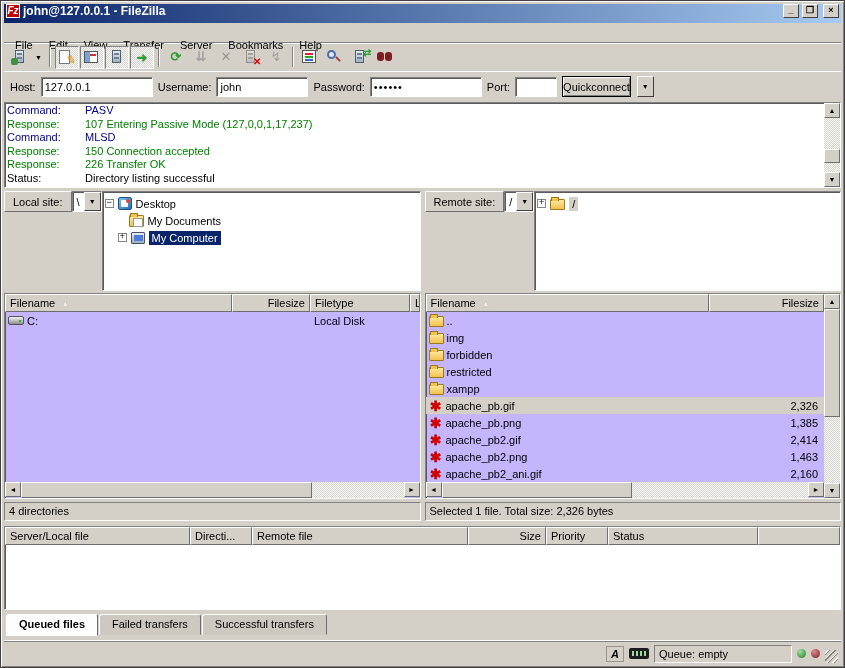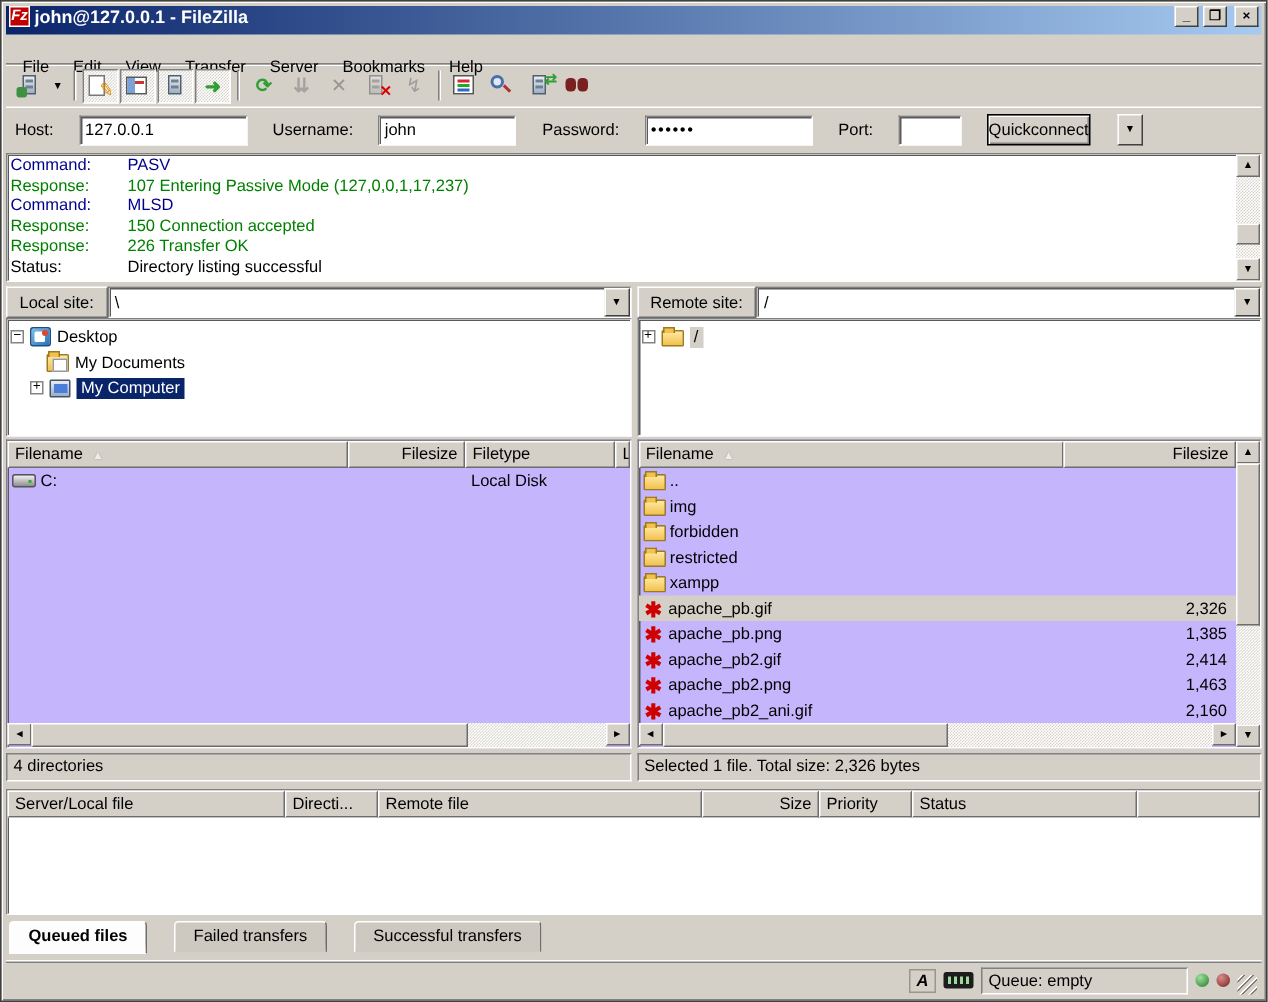--- a/index.html
+++ b/index.html
@@ -58,21 +58,21 @@
   .filterlines .f1{top:2px;background:#d23;}
   .filterlines .f2{top:5px;background:#2a2;}
   .filterlines .f3{top:8px;background:#36c;}
   .lens{position:absolute;left:1px;top:1px;width:9px;height:9px;border:2px solid #4a6ea9;border-radius:50%;background:#dfe9f6;}
   .lens-h{position:absolute;left:9px;top:9px;width:6px;height:2px;background:#a33;transform:rotate(45deg);}
   .binoc{position:absolute;top:3px;left:1px;width:15px;height:9px;}
   .binoc b{position:absolute;top:0;width:7px;height:9px;background:#7a2020;border-radius:3px;}
   .binoc b.r{right:0;} .binoc b.l{left:0;}
 
   
-  .quickbar{height:30px;display:flex;align-items:center;gap:17px;padding:0 6px;flex:0 0 auto;
+  .quickbar{height:30px;display:flex;align-items:center;gap:5px;padding:0 6px;flex:0 0 auto;
     border-top:1px solid #fff;}
   .qc-label{white-space:nowrap;}
   .qc-input{height:20px;background:#fff;border:1px solid;border-color:#808080 #fff #fff #808080;
     box-shadow:inset 1px 1px 0 #5a5a5a;font:11px "Liberation Sans",sans-serif;padding:2px 3px;}
   .w-host{width:112px}.w-user{width:92px}.w-pass{width:112px;letter-spacing:1px}.w-port{width:42px}
   .qc-btn{height:21px;padding:2px 0;background:#d4d0c8;border:1px solid #000;
     box-shadow:inset 1px 1px 0 #fff, inset -1px -1px 0 #808080;font:11px "Liberation Sans",sans-serif;}
   .qc-drop{width:17px;height:21px;background:#d4d0c8;border:1px solid;border-color:#fff #404040 #404040 #fff;
     font-size:7px;text-align:center;line-height:19px;margin-left:1px;}
 
@@ -84,21 +84,21 @@
   .log-label{width:78px;flex:0 0 auto;}
   .c-cmd{color:#00008b;} .c-resp{color:#008000;} .c-stat{color:#000;}
   .vscroll{position:absolute;top:0;right:0;bottom:0;width:16px;display:flex;flex-direction:column;}
   .sbtn{width:16px;height:15px;background:#d4d0c8;border:1px solid;border-color:#fff #6d6d6d #6d6d6d #fff;
     font-size:7px;display:flex;align-items:center;justify-content:center;flex:0 0 auto;}
   .strack{flex:1;position:relative;}
   .sthumb{position:absolute;left:0;right:0;background:#d4d0c8;border:1px solid;border-color:#fff #6d6d6d #6d6d6d #fff;}
 
   
   .panes-row{display:flex;gap:4px;margin-top:3px;height:100px;flex:0 0 auto;}
-  .pane{flex:1;display:flex;flex-direction:column;min-width:0;}
+  .pane{flex:1;display:flex;flex-direction:row;min-width:0;}
   .site-header{height:21px;display:flex;align-items:stretch;flex:0 0 auto;}
   .site-label{background:#d4d0c8;border:1px solid;border-color:#fff #6d6d6d #6d6d6d #fff;
     display:flex;align-items:center;padding:0 8px;white-space:nowrap;}
   .combo{flex:1;background:#fff;border:1px solid;border-color:#808080 #fff #fff #808080;
     box-shadow:inset 1px 1px 0 #5a5a5a;display:flex;align-items:center;min-width:0;}
   .combo-val{flex:1;padding:0 4px;overflow:hidden;white-space:nowrap;}
   .combo-btn{width:17px;align-self:stretch;background:#d4d0c8;border:1px solid;border-color:#fff #404040 #404040 #fff;
     font-size:7px;display:flex;align-items:center;justify-content:center;}
   .tree{flex:1;background:#fff;border:1px solid;border-color:#808080 #fff #fff #808080;
     box-shadow:inset 1px 1px 0 #5a5a5a;padding:3px 2px;overflow:hidden;}
@@ -149,21 +149,21 @@
   .hthumb{position:absolute;top:0;bottom:0;background:#d4d0c8;border:1px solid;border-color:#fff #6d6d6d #6d6d6d #fff;}
   .list-status{height:19px;margin-top:3px;background:#d4d0c8;border:1px solid;border-color:#808080 #fff #fff #808080;
     padding:2px 4px;white-space:nowrap;overflow:hidden;flex:0 0 auto;}
 
   
   .queue-panel{margin-top:5px;height:84px;background:#fff;border:1px solid;border-color:#808080 #fff #fff #808080;
     box-shadow:inset 1px 1px 0 #5a5a5a;display:flex;flex-direction:column;flex:0 0 auto;}
   .queue-body{flex:1;}
 
   
-  .tabs-row{height:25px;display:flex;align-items:flex-end;padding:2px 2px 0 2px;gap:18px;flex:0 0 auto;}
+  .tabs-row{height:25px;display:flex;align-items:flex-end;padding:2px 2px 0 2px;gap:1px;flex:0 0 auto;}
   .tab{padding:3px 12px 4px 12px;background:#cdc9c0;border:1px solid;border-color:#fff #6d6d6d transparent #fff;
     border-radius:3px 3px 0 0;white-space:nowrap;}
   .tab.active{background:#fdfdfd;font-weight:bold;position:relative;top:1px;padding-bottom:5px;}
 
   
   .statusbar{height:23px;margin-top:auto;display:flex;align-items:center;justify-content:flex-end;gap:5px;
     padding:2px 3px 1px 3px;border-top:1px solid #808080;box-shadow:0 -1px 0 #fff;flex:0 0 auto;}
   .sb-icon{width:18px;height:16px;background:#d4d0c8;border:1px solid #9a968e;display:flex;align-items:center;justify-content:center;}
   .ascii-a{font-weight:bold;font-size:11px;font-style:italic;}
   .speed-badge{width:20px;height:11px;background:#1c1c1c;border-radius:2px;position:relative;}

